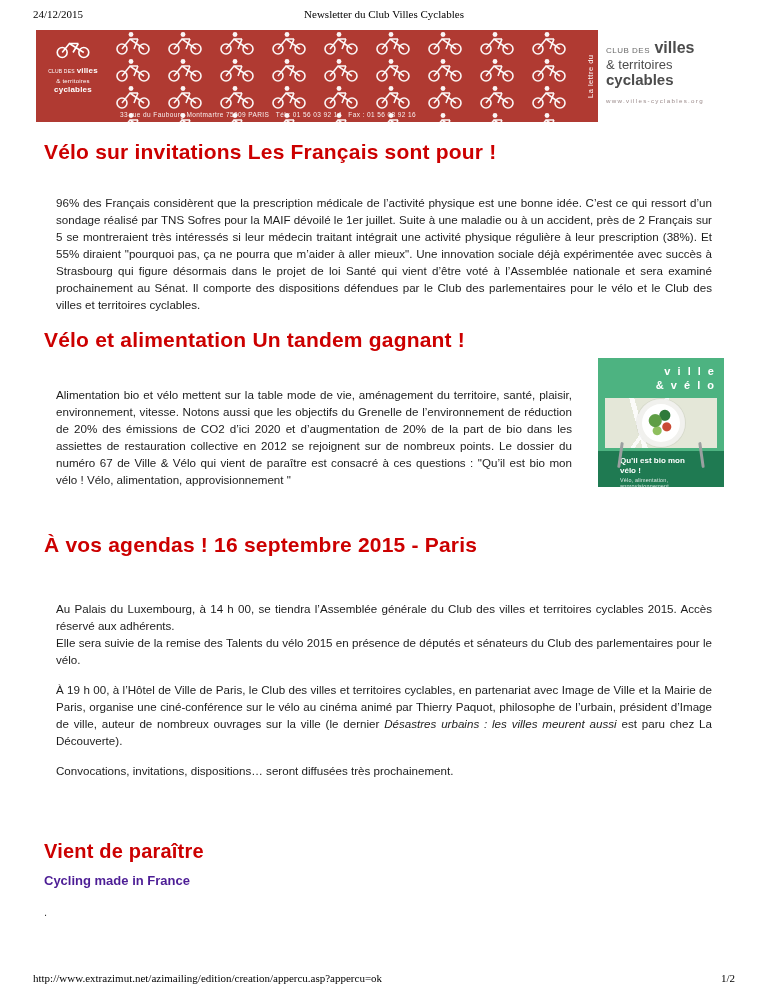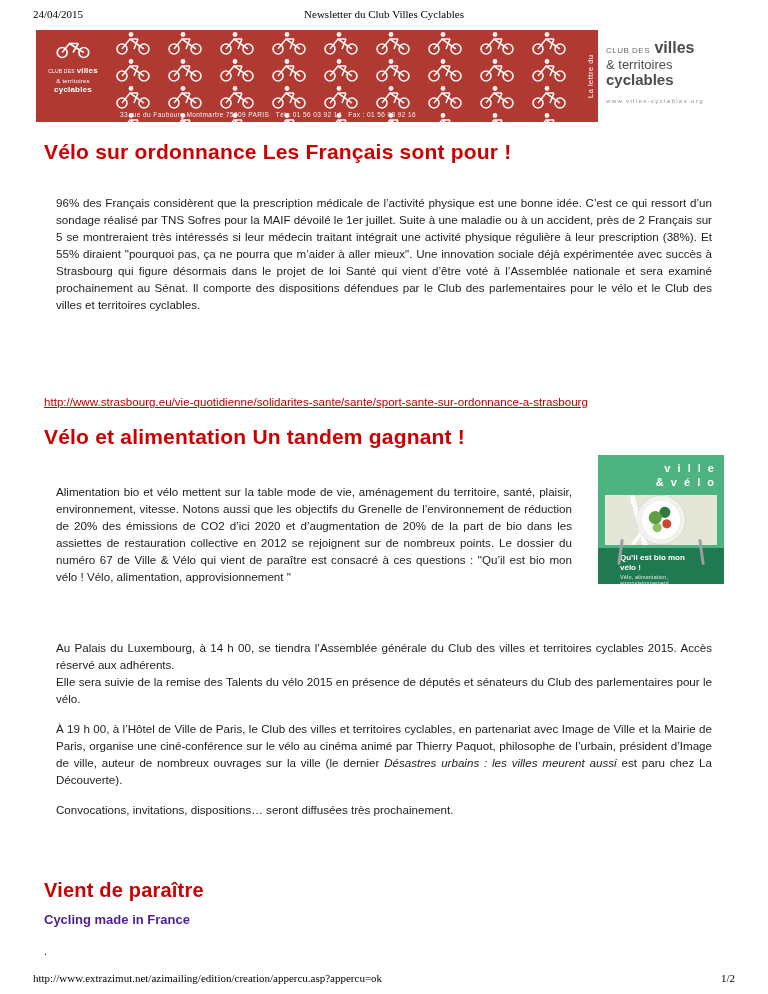--- a/index.html
+++ b/index.html
@@ -83,21 +83,21 @@
   .cover-strip { height: 36px; background: #1f7a52; color: #fff; padding: 5px 22px 3px; }
   .cover-cap { font-size: 8px; font-weight: bold; line-height: 1.15; }
   .cover-subcap { font-size: 5.4px; opacity: .85; margin-top: 2px; letter-spacing: .2px; }
 </style>
 </head>
 <body>
 
 <div class="page">
 
   <div class="print-header">
-    <span class="print-date">24/04/2015</span>
+    <span class="print-date">24/12/2015</span>
     <span class="print-title">Newsletter du Club Villes Cyclables</span>
   </div>
 
   <div class="banner">
     <div class="logo-block">
       <span class="bike-icon">
         <svg viewBox="0 0 40 24" width="36" height="22">
           <g stroke="#fff" fill="none" stroke-width="1.8">
             <circle cx="8" cy="17" r="5.5"></circle>
             <circle cx="32" cy="17" r="5.5"></circle>
@@ -135,23 +135,22 @@
         <div><span class="m-prefix">CLUB DES</span> <span class="m-word">villes</span></div>
         <div class="m-line2">&amp; territoires</div>
         <div class="m-line3">cyclables</div>
         <div class="m-site">www.villes-cyclables.org</div>
       </div>
     </div>
   </div>
 
   <div class="content">
 
-    <h1 class="art-title t1">Vélo sur ordonnance Les Français sont pour !</h1>
+    <h1 class="art-title t1">Vélo sur invitations Les Français sont pour !</h1>
     <p class="body-text p-intro">96% des Français considèrent que la prescription médicale de l’activité physique est une bonne idée. C’est ce qui ressort d’un sondage réalisé par TNS Sofres pour la MAIF dévoilé le 1er juillet. Suite à une maladie ou à un accident, près de 2 Français sur 5 se montreraient très intéressés si leur médecin traitant intégrait une activité physique régulière à leur prescription (38%). Et 55% diraient "pourquoi pas, ça ne pourra que m’aider à aller mieux". Une innovation sociale déjà expérimentée avec succès à Strasbourg qui figure désormais dans le projet de loi Santé qui vient d’être voté à l’Assemblée nationale et sera examiné prochainement au Sénat. Il comporte des dispositions défendues par le Club des parlementaires pour le vélo et le Club des villes et territoires cyclables.</p>
-    <a class="article-link" href="#">http://www.strasbourg.eu/vie-quotidienne/solidarites-sante/sante/sport-sante-sur-ordonnance-a-strasbourg</a>
 
     <h1 class="art-title t2">Vélo et alimentation Un tandem gagnant !</h1>
     <div class="art2-wrap">
       <p class="body-text art2-text">Alimentation bio et vélo mettent sur la table mode de vie, aménagement du territoire, santé, plaisir, environnement, vitesse. Notons aussi que les objectifs du Grenelle de l’environnement de réduction de 20% des émissions de CO2 d’ici 2020 et d’augmentation de 20% de la part de bio dans les assiettes de restauration collective en 2012 se rejoignent sur de nombreux points. Le dossier du numéro 67 de Ville &amp; Vélo qui vient de paraître est consacré à ces questions : "Qu’il est bio mon vélo ! Vélo, alimentation, approvisionnement "</p>
       <div class="cover">
         <div class="cover-head">
           <div>v i l l e</div>
           <div>&amp; v é l o</div>
         </div>
         <div class="cover-art">
@@ -159,20 +158,21 @@
           <span class="fork right"></span>
           <div class="plate"></div>
         </div>
         <div class="cover-strip">
           <div class="cover-cap">Qu’il est bio mon vélo !</div>
           <div class="cover-subcap">Vélo, alimentation, approvisionnement</div>
         </div>
       </div>
     </div>
 
+    <h1 class="art-title t3">À vos agendas ! 16 septembre 2015 - Paris</h1>
     <p class="body-text p-agenda1">
       <span>Au Palais du Luxembourg, à 14 h 00, se tiendra l’Assemblée générale du Club des villes et territoires cyclables 2015. Accès réservé aux adhérents.</span><br>
       <span>Elle sera suivie de la remise des Talents du vélo 2015 en présence de députés et sénateurs du Club des parlementaires pour le vélo.</span>
     </p>
     <p class="body-text p-agenda2">
       <span>À 19 h 00, à l’Hôtel de Ville de Paris, le Club des villes et territoires cyclables, en partenariat avec Image de Ville et la Mairie de Paris, organise une ciné-conférence sur le vélo au cinéma animé par Thierry Paquot, philosophe de l’urbain, président d’Image de ville, auteur de nombreux ouvrages sur la ville (le dernier </span><i>Désastres urbains : les villes meurent aussi</i><span> est paru chez La Découverte).</span>
     </p>
     <p class="body-text p-agenda3">Convocations, invitations, dispositions… seront diffusées très prochainement.</p>
 
     <h1 class="art-title t4">Vient de paraître</h1>

